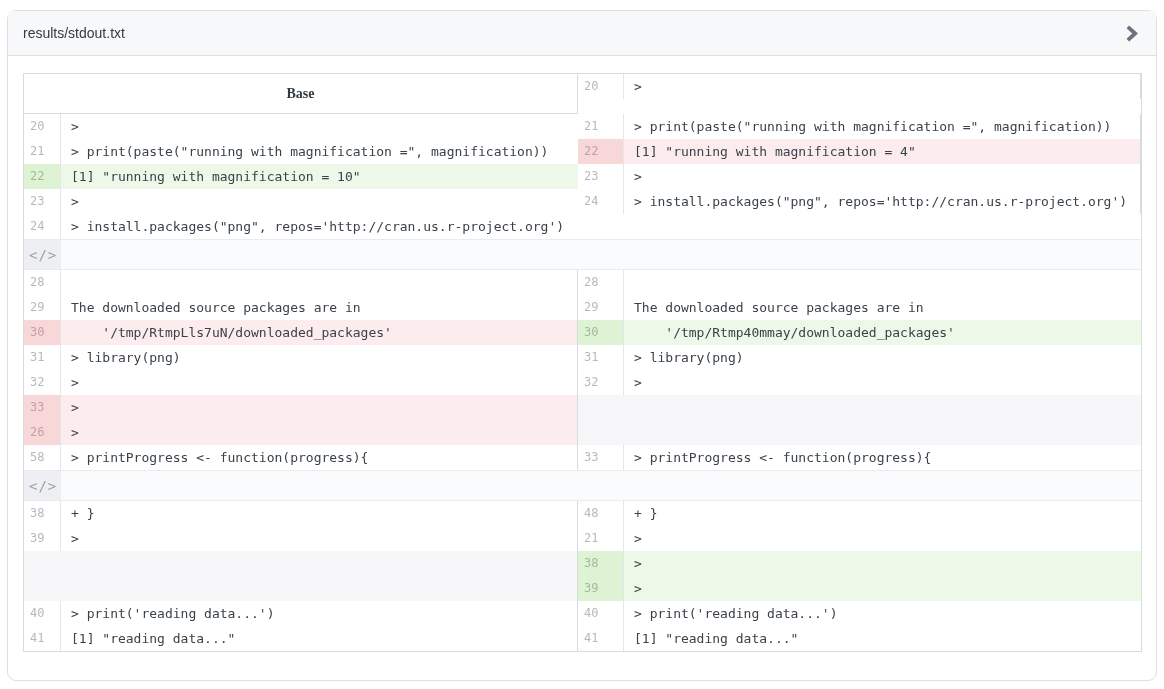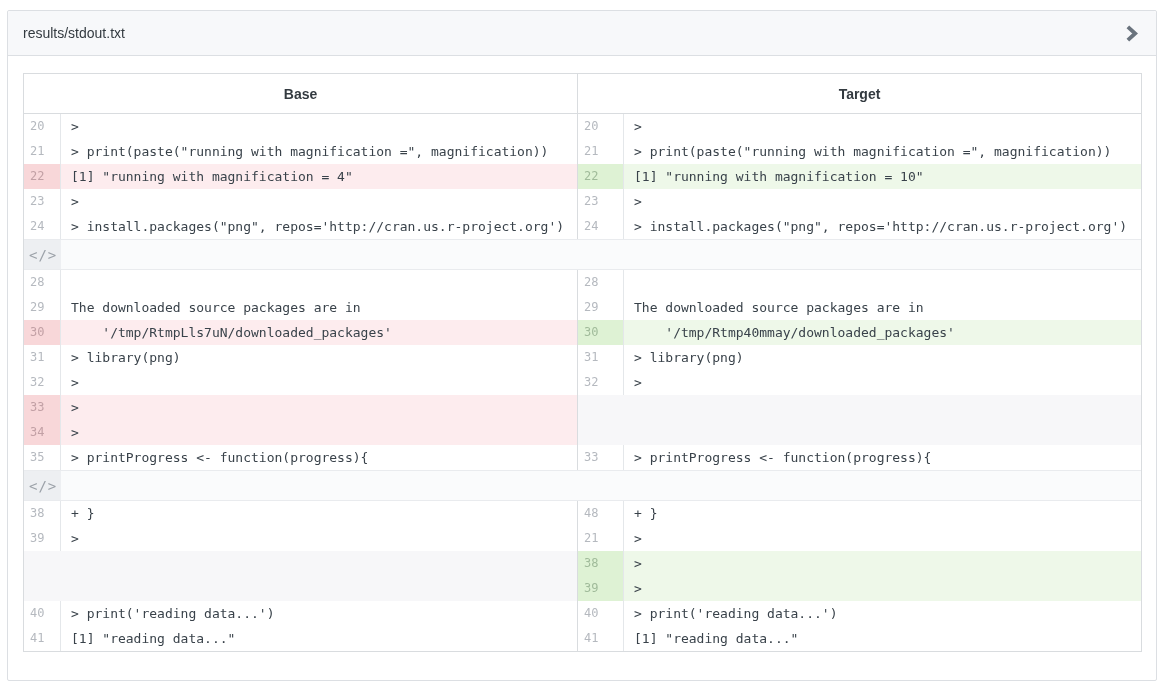--- a/index.html
+++ b/index.html
@@ -1,21 +1,21 @@
 <!DOCTYPE html>
 <html><head>
 <meta charset="utf-8">
 <style>
   * { box-sizing: border-box; margin: 0; padding: 0; }
   html, body { background: #ffffff; width: 1164px; height: 689px; font-family: "Liberation Sans", sans-serif; }
 
   .card {
     margin: 10px 7px;
     border: 1px solid #dcdfe3;
-    border-radius: 2px;
+    border-radius: 9px;
     background: #ffffff;
     min-height: 668px;
   }
   .card-header {
     display: flex;
     align-items: center;
     height: 45px;
     padding: 0 18px 0 15px;
     background: #f7f8fa;
     border-bottom: 1px solid #dcdfe3;
@@ -36,21 +36,21 @@
     grid-template-columns: 37px 1fr 46px 1fr;
     font-family: "DejaVu Sans Mono", monospace;
     font-size: 13px;
     color: #39424a;
   }
   .pane-header {
     grid-column: span 2;
     height: 40px;
     line-height: 40px;
     text-align: center;
-    font-family: Liberation Sans, sans-serif;
+    font-family: Liberation Serif, serif;
     font-size: 14px;
     font-weight: bold;
     color: #333a40;
     border-bottom: 1px solid #d9dcdf;
   }
   .pane-header.base { border-right: 1px solid #d9dcdf; }
 
   .cell { height: 25px; line-height: 25px; overflow: hidden; }
   .num {
     padding-left: 6px;
@@ -102,36 +102,35 @@
     <span class="file-title">results/stdout.txt</span>
     <span class="chevron-btn">
       <svg width="13" height="17" viewBox="0 0 10 14">
         <path d="M2 1.5 L8 7 L2 12.5" stroke="#6a737d" stroke-width="3.2" fill="none" stroke-linecap="butt" stroke-linejoin="miter"></path>
       </svg>
     </span>
   </div>
   <div class="card-body">
     <div class="diff-table">
       <div class="pane-header base">Base</div>
-      <div class="pane-header target">Target</div>
 
     <div style="display: contents;"><div class="cell num base">20</div><div class="cell code base">&gt;</div><div class="cell num target">20</div><div class="cell code target">&gt;</div></div>
         <div style="display: contents;"><div class="cell num base">21</div><div class="cell code base">&gt; print(paste("running with magnification =", magnification))</div><div class="cell num target">21</div><div class="cell code target">&gt; print(paste("running with magnification =", magnification))</div></div>
         <div style="display: contents;"><div class="cell num base del">22</div><div class="cell code base del">[1] "running with magnification = 4"</div><div class="cell num target ins">22</div><div class="cell code target ins">[1] "running with magnification = 10"</div></div>
         <div style="display: contents;"><div class="cell num base">23</div><div class="cell code base">&gt;</div><div class="cell num target">23</div><div class="cell code target">&gt;</div></div>
         <div style="display: contents;"><div class="cell num base">24</div><div class="cell code base">&gt; install.packages("png", repos='http://cran.us.r-project.org')</div><div class="cell num target">24</div><div class="cell code target">&gt; install.packages("png", repos='http://cran.us.r-project.org')</div></div>
         <div style="display: contents;"><div class="exp-gutter">&lt;/&gt;</div><div class="exp-rest"></div></div>
         <div style="display: contents;"><div class="cell num base">28</div><div class="cell code base"></div><div class="cell num target">28</div><div class="cell code target"></div></div>
         <div style="display: contents;"><div class="cell num base">29</div><div class="cell code base">The downloaded source packages are in</div><div class="cell num target">29</div><div class="cell code target">The downloaded source packages are in</div></div>
         <div style="display: contents;"><div class="cell num base del">30</div><div class="cell code base del">    '/tmp/RtmpLls7uN/downloaded_packages'</div><div class="cell num target ins">30</div><div class="cell code target ins">    '/tmp/Rtmp40mmay/downloaded_packages'</div></div>
         <div style="display: contents;"><div class="cell num base">31</div><div class="cell code base">&gt; library(png)</div><div class="cell num target">31</div><div class="cell code target">&gt; library(png)</div></div>
         <div style="display: contents;"><div class="cell num base">32</div><div class="cell code base">&gt;</div><div class="cell num target">32</div><div class="cell code target">&gt;</div></div>
         <div style="display: contents;"><div class="cell num base del">33</div><div class="cell code base del">&gt;</div><div class="gap target"></div></div>
-        <div style="display: contents;"><div class="cell num base del">34</div><div class="cell code base del">&gt;</div><div class="gap target"></div></div>
-        <div style="display: contents;"><div class="cell num base">35</div><div class="cell code base">&gt; printProgress &lt;- function(progress){</div><div class="cell num target">33</div><div class="cell code target">&gt; printProgress &lt;- function(progress){</div></div>
+        <div style="display: contents;"><div class="cell num base del">26</div><div class="cell code base del">&gt;</div><div class="gap target"></div></div>
+        <div style="display: contents;"><div class="cell num base">58</div><div class="cell code base">&gt; printProgress &lt;- function(progress){</div><div class="cell num target">33</div><div class="cell code target">&gt; printProgress &lt;- function(progress){</div></div>
         <div style="display: contents;"><div class="exp-gutter">&lt;/&gt;</div><div class="exp-rest"></div></div>
         <div style="display: contents;"><div class="cell num base">38</div><div class="cell code base">+ }</div><div class="cell num target">48</div><div class="cell code target">+ }</div></div>
         <div style="display: contents;"><div class="cell num base">39</div><div class="cell code base">&gt;</div><div class="cell num target">21</div><div class="cell code target">&gt;</div></div>
         <div style="display: contents;"><div class="gap base"></div><div class="cell num target ins">38</div><div class="cell code target ins">&gt;</div></div>
         <div style="display: contents;"><div class="gap base"></div><div class="cell num target ins">39</div><div class="cell code target ins">&gt;</div></div>
         <div style="display: contents;"><div class="cell num base">40</div><div class="cell code base">&gt; print('reading data...')</div><div class="cell num target">40</div><div class="cell code target">&gt; print('reading data...')</div></div>
         <div style="display: contents;"><div class="cell num base">41</div><div class="cell code base">[1] "reading data..."</div><div class="cell num target">41</div><div class="cell code target">[1] "reading data..."</div></div>
       </div>
   </div>
 </div>

